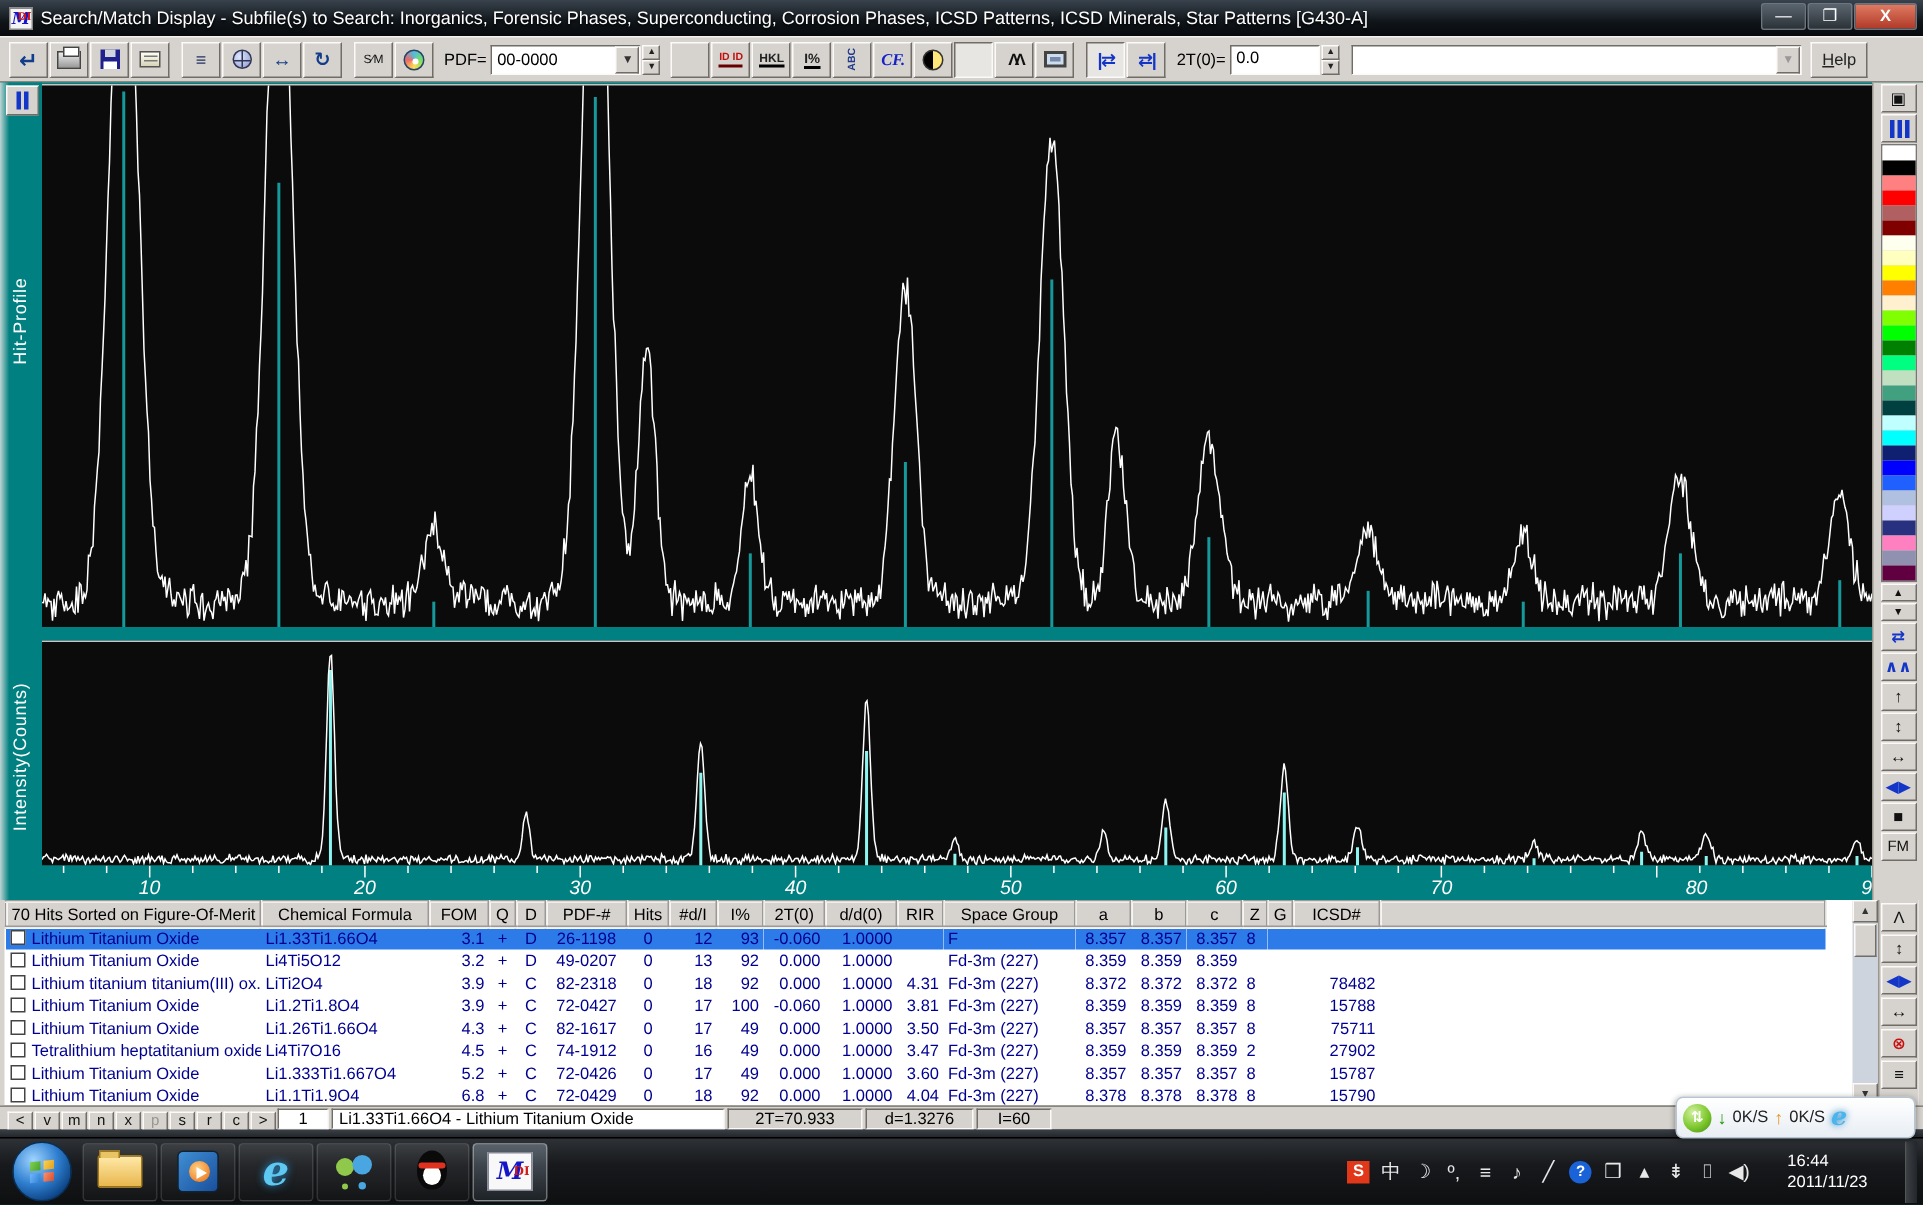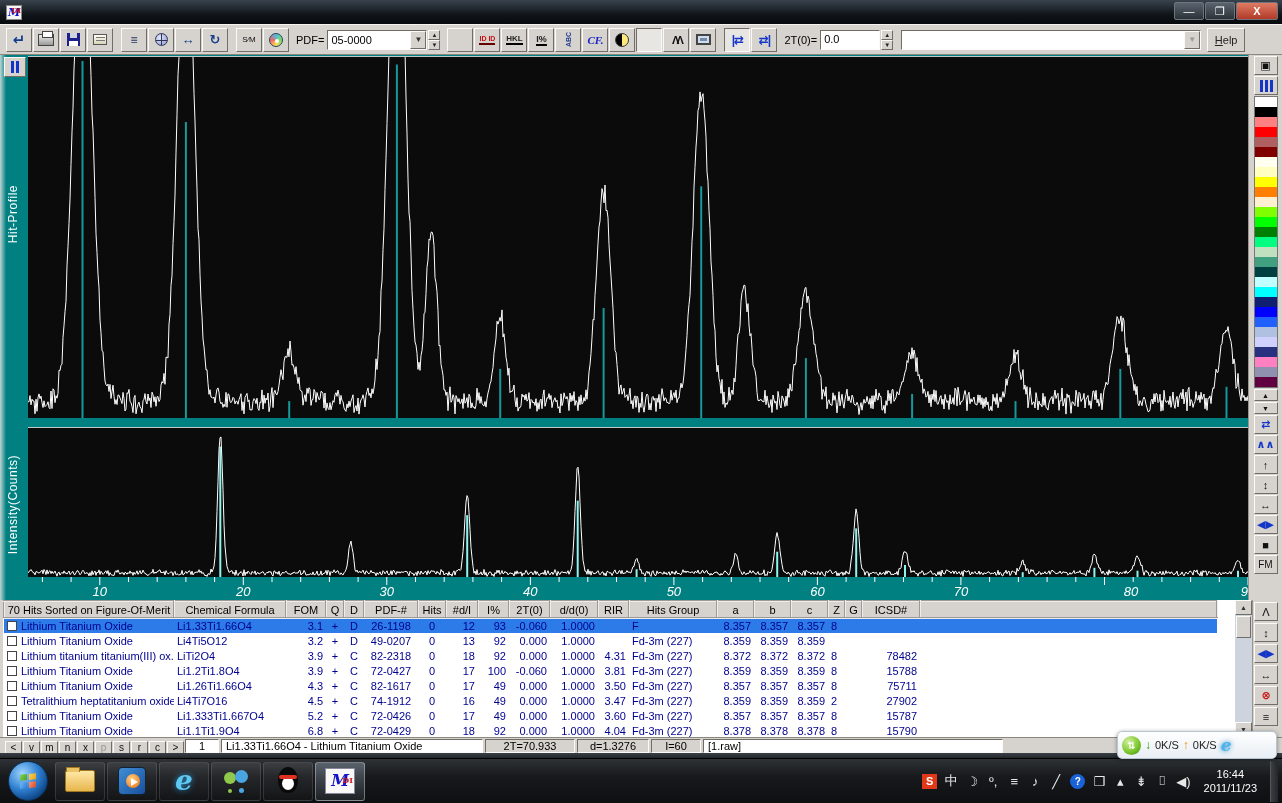--- a/index.html
+++ b/index.html
@@ -164,40 +164,41 @@
   .icon-qq .body{position:absolute;left:2px;top:0;width:20px;height:26px;border-radius:50% 50% 46% 46%;background:#0a0a0a;}
   .icon-qq .belly{position:absolute;left:6px;top:10px;width:12px;height:13px;border-radius:50%;background:#fff;}
   .icon-qq .scarf{position:absolute;left:3px;top:8px;width:18px;height:4px;background:#e03020;border-radius:2px;}
   .icon-jade{width:30px;height:26px;background:#f8f8f8;border:1px solid #889;
     font:italic bold 16px/24px "DejaVu Serif",serif;color:#1515c8;text-align:center;position:relative;}
   .icon-jade i{position:absolute;right:1px;top:-1px;color:#d01818;font-size:8px;font-style:normal;}
   #tray{margin-left:auto;display:flex;align-items:center;gap:7px;padding-right:4px;}
   .tray-ic{color:#e8e8e8;font-size:13px;min-width:14px;text-align:center;}
   .tray-ic.sogou{background:#e03818;color:#fff;font-weight:bold;font-size:11px;width:15px;height:15px;line-height:15px;}
   .tray-ic.bluec{background:#1a62d8;color:#fff;border-radius:50%;width:15px;height:15px;line-height:15px;font-size:10px;font-weight:bold;}
-  #clock{color:#fff;font-size:11px;text-align:center;line-height:14px;margin:0 6px;}
+  #clock{color:#fff;font-size:11px;text-align:left;line-height:14px;margin:0 18px;}
   #show-desktop{width:8px;height:41px;background:linear-gradient(90deg,#3a3f44,#23272b);border-left:1px solid #555;}
 
   
   #netwidget{position:absolute;left:1117px;top:731px;width:160px;height:28px;background:linear-gradient(#ffffff,#e8eef4);
     border:1px solid #b8c4d0;border-radius:5px;box-shadow:0 1px 4px rgba(0,0,0,0.4);
     display:flex;align-items:center;gap:4px;padding:0 4px;z-index:5;}
   .ball{width:19px;height:19px;border-radius:50%;background:radial-gradient(circle at 35% 30%,#d2f0a0,#7ec82e 55%,#3f8a10);
     color:#fff;font-size:10px;line-height:19px;text-align:center;font-weight:bold;}
   .nw-arrow{font-size:12px;font-weight:bold;}
   .nw-text{font-size:11px;color:#222;}
   .nw-ie{font:italic bold 17px "DejaVu Serif",serif;color:#4ab4ec;text-shadow:0 0 5px #1a7fc0;}
 </style>
 </head>
 <body>
 
 <div id="screen">
 
   <div id="titlebar">
     <div class="app-icon">M<i>DI</i></div>
+    <span id="title-text">Search/Match Display - Subfile(s) to Search: Inorganics, Forensic Phases, Superconducting, Corrosion Phases, ICSD Patterns, ICSD Minerals, Star Patterns [G430-A]</span>
     <div id="win-buttons">
       <div class="winbtn">—</div>
       <div class="winbtn">❐</div>
       <div class="winbtn close">X</div>
     </div>
   </div>
 
   <div id="toolbar">
       <div class="tbtn">
         <span class="ic ic-return">↵</span>
@@ -226,21 +227,21 @@
       </div>
       <div class="tb-sep"></div>
       <div class="tbtn">
         <span class="ic ic-sm">S⁄M</span>
       </div>
       <div class="tbtn">
         <span class="ic ic-cd"></span>
       </div>
       <span class="tb-label">PDF=</span>
       <div class="tb-combo" style="width: 100px;">
-        <span class="cval">05-0000</span>
+        <span class="cval">00-0000</span>
         <span class="drop">▼</span>
       </div>
       <div class="spin">
         <b>▲</b>
         <b>▼</b>
       </div>
       <div class="tb-sep"></div>
       <div class="tbtn">
         <span class="ic ic-bars"></span>
       </div>
@@ -470,21 +471,21 @@
             <th>FOM</th>
             <th>Q</th>
             <th>D</th>
             <th>PDF-#</th>
             <th>Hits</th>
             <th>#d/I</th>
             <th>I%</th>
             <th>2T(0)</th>
             <th>d/d(0)</th>
             <th>RIR</th>
-            <th>Hits Group</th>
+            <th>Space Group</th>
             <th>a</th>
             <th>b</th>
             <th>c</th>
             <th>Z</th>
             <th>G</th>
             <th>ICSD#</th>
             <th></th>
           </tr>
           <tr class="selected">
             <td><span class="cbx"></span>Lithium Titanium Oxide</td>
@@ -679,21 +680,20 @@
       </div>
   </div>
 
   <div id="navbar">
     <span id="nav-buttons"><span class="nbtn" style="display: inline-block;">&lt;</span><span class="nbtn" style="display: inline-block;">v</span><span class="nbtn" style="display: inline-block;">m</span><span class="nbtn" style="display: inline-block;">n</span><span class="nbtn" style="display: inline-block;">x</span><span class="nbtn disabled" style="display: inline-block;">p</span><span class="nbtn" style="display: inline-block;">s</span><span class="nbtn" style="display: inline-block;">r</span><span class="nbtn" style="display: inline-block;">c</span><span class="nbtn" style="display: inline-block;">&gt;</span></span>
     <div class="sfield" style="width:34px;text-align:center;">1</div>
     <div class="sfield" style="width:262px;">Li1.33Ti1.66O4 - Lithium Titanium Oxide</div>
     <div class="sfield gray" style="width:90px;">2T=70.933</div>
     <div class="sfield gray" style="width:72px;">d=1.3276</div>
     <div class="sfield gray" style="width:50px;">I=60</div>
-    <div class="sfield" style="width:300px;">[1.raw]</div>
   </div>
 
   <div id="bottom-gap"></div>
 
   <div id="netwidget">
     <div class="ball">⇅</div>
     <span class="nw-arrow" style="color:#2a9a10;">↓</span>
     <span class="nw-text">0K/S</span>
     <span class="nw-arrow" style="color:#e89010;">↑</span>
     <span class="nw-text">0K/S</span>

